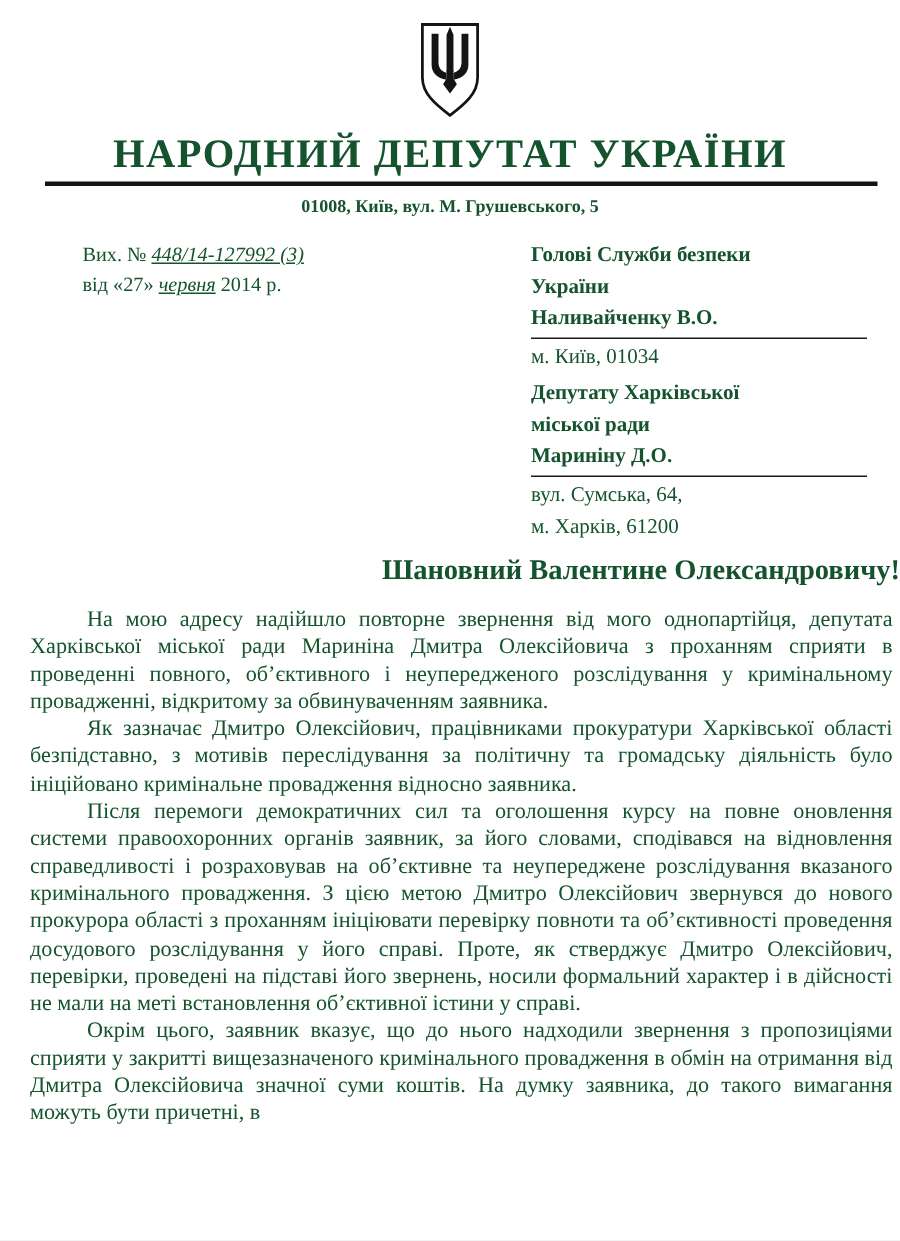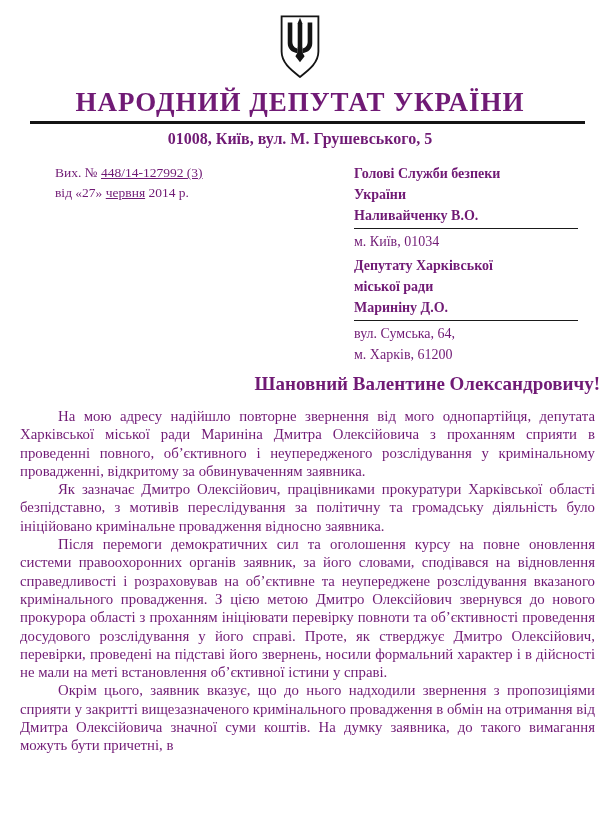--- a/index.html
+++ b/index.html
@@ -2,21 +2,21 @@
 <html lang="uk"><head>
 <meta charset="utf-8">
 <style>
   html, body { margin: 0; padding: 0; background: #e8e8e8; }
   .page {
     width: 600px;
     height: 827px;
     margin: 0 auto;
     background: #ffffff;
     font-family: "Liberation Serif", "DejaVu Serif", serif;
-    color: #701a75;
+    color: #14532d;
     overflow: hidden;
     position: relative;
     box-sizing: border-box;
   }
   
   .emblem-wrap { text-align: center; padding-top: 14px; height: 70px; }
   .emblem-wrap svg { display: inline-block; }
   .lh-title {
     margin: 3px 0 0 0;
     text-align: center;
@@ -26,32 +26,32 @@
     white-space: nowrap;
   }
   .lh-rule {
     height: 0;
     border-top: 3px solid #141414;
     margin: 3px 15px 0 30px;
   }
   .lh-address {
     text-align: center;
     font-weight: bold;
-    font-size: 16px;
+    font-size: 12px;
     margin-top: 6px;
   }
   
   .info-row { display: flex; margin-top: 15px; }
   .ref-block {
     margin-left: 55px;
     font-size: 13.5px;
     line-height: 20px;
     white-space: nowrap;
   }
-  .u { text-decoration: underline; }
+  .u { text-decoration: underline; font-style: italic; }
   .recipients-col {
     margin-left: auto;
     width: 224px;
     margin-right: 22px;
     font-size: 14px;
     line-height: 21px;
   }
   .recipient + .recipient { margin-top: 3px; }
   .r-title, .r-name { font-weight: bold; }
   .r-name {

